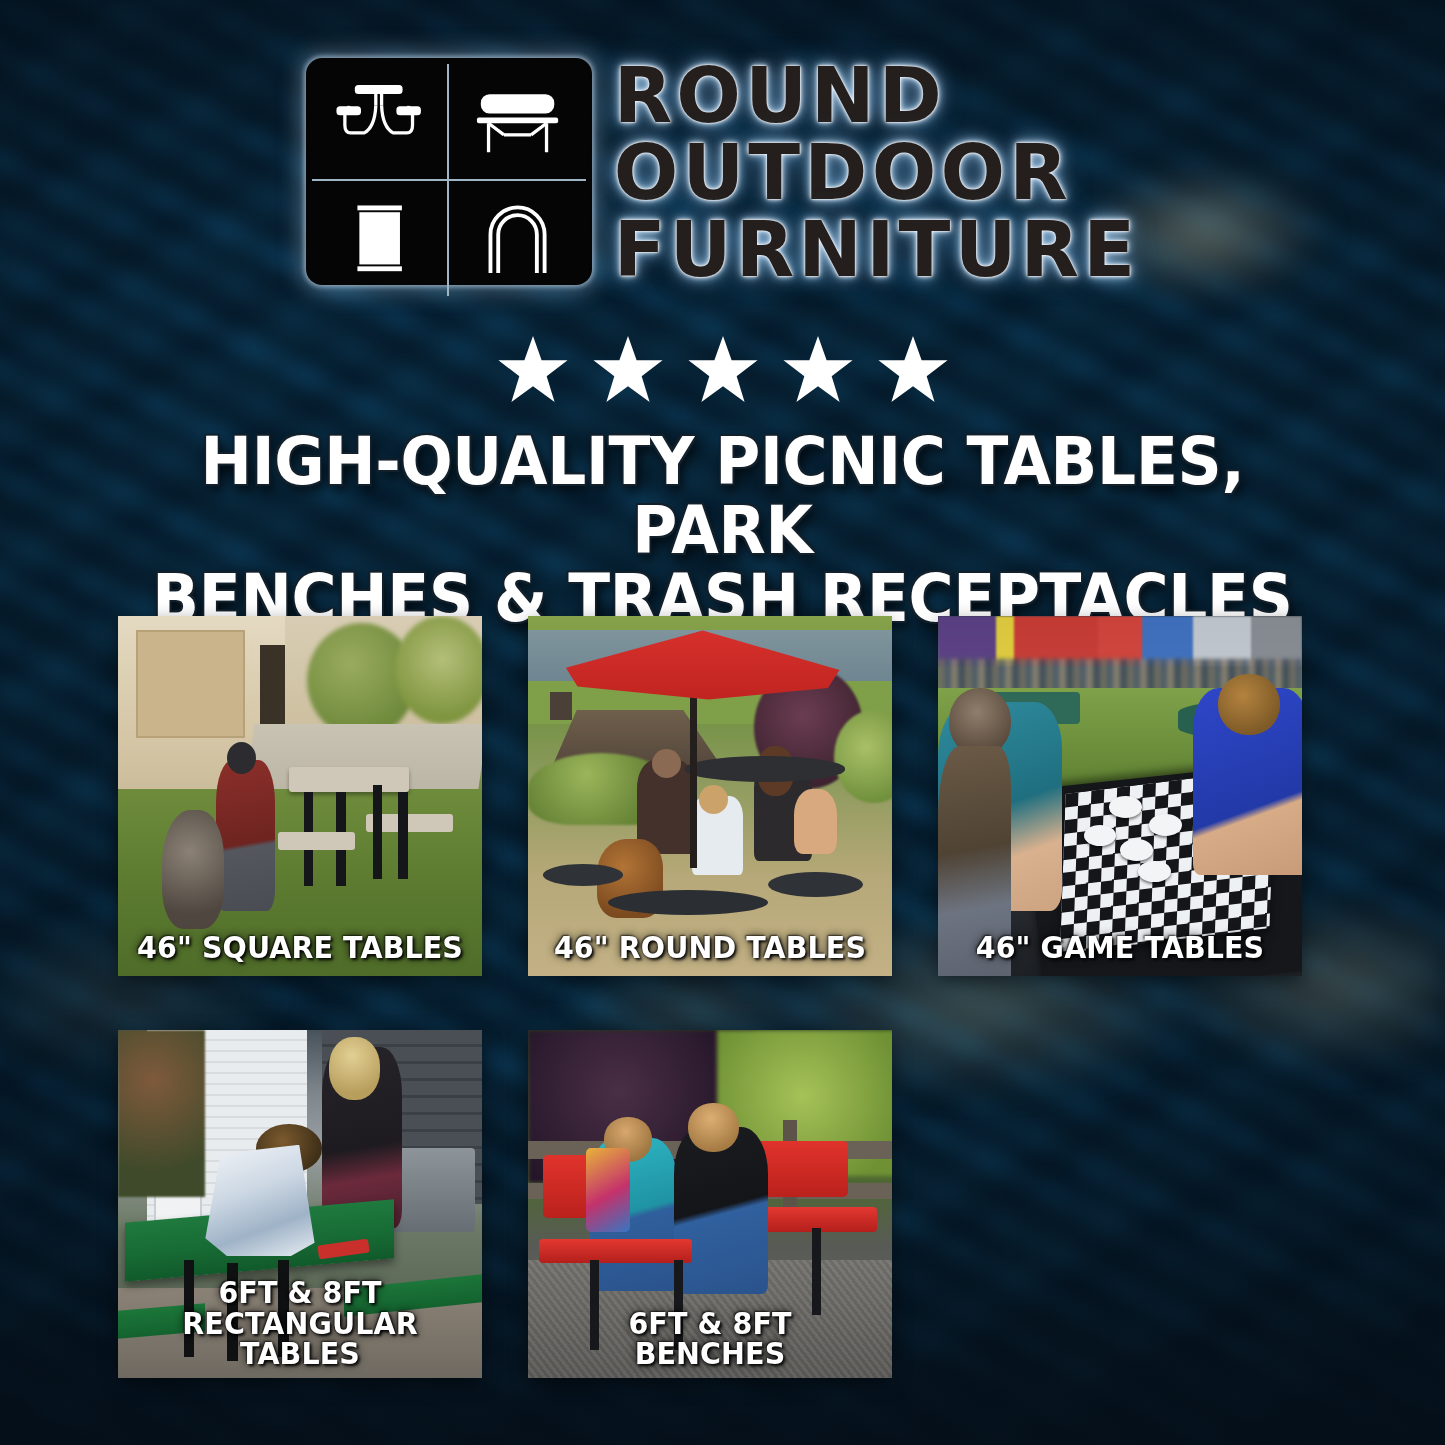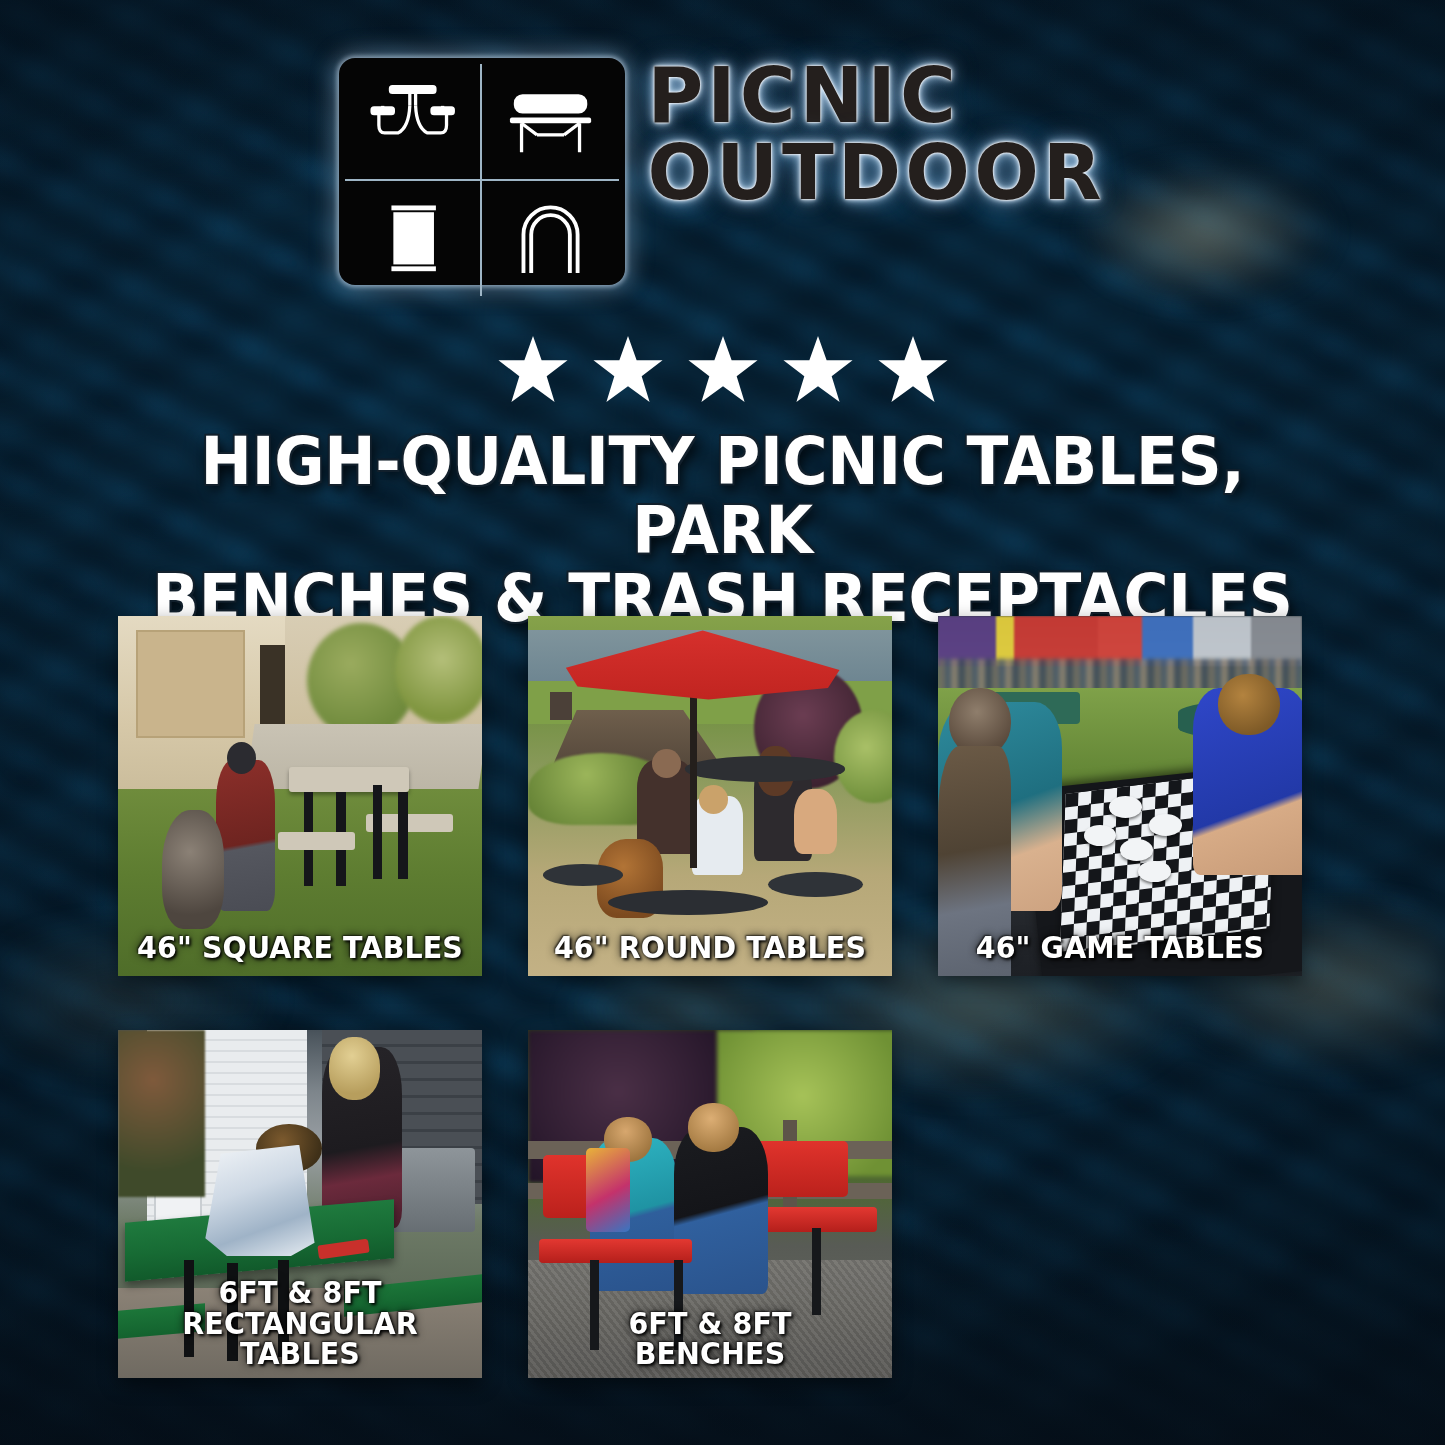--- a/index.html
+++ b/index.html
@@ -410,22 +410,23 @@
         <svg viewBox="0 0 100 100" aria-hidden="true">
           <g fill="none" stroke="#fff" stroke-width="4">
             <path d="M22 86 V46 a28 28 0 0 1 56 0 V86"></path>
             <path d="M30 86 V46 a20 20 0 0 1 40 0 V86"></path>
           </g>
         </svg>
       </div>
     </div>
 
     <div class="logo-type">
-      <div class="logo-line ll1">PICNIC</div>
+      <div class="logo-line ll1">ROUND</div>
       <div class="logo-line ll2">OUTDOOR</div>
+      <div class="logo-line ll3">FURNITURE</div>
     </div>
   </div>
 
   <div class="stars">
     <svg class="star" viewBox="0 0 100 96">
         <polygon points="50,2 62,36 98,36 69,58 80,94 50,72 20,94 31,58 2,36 38,36"></polygon>
       </svg>
     <svg class="star" viewBox="0 0 100 96">
         <polygon points="50,2 62,36 98,36 69,58 80,94 50,72 20,94 31,58 2,36 38,36"></polygon>
       </svg>

